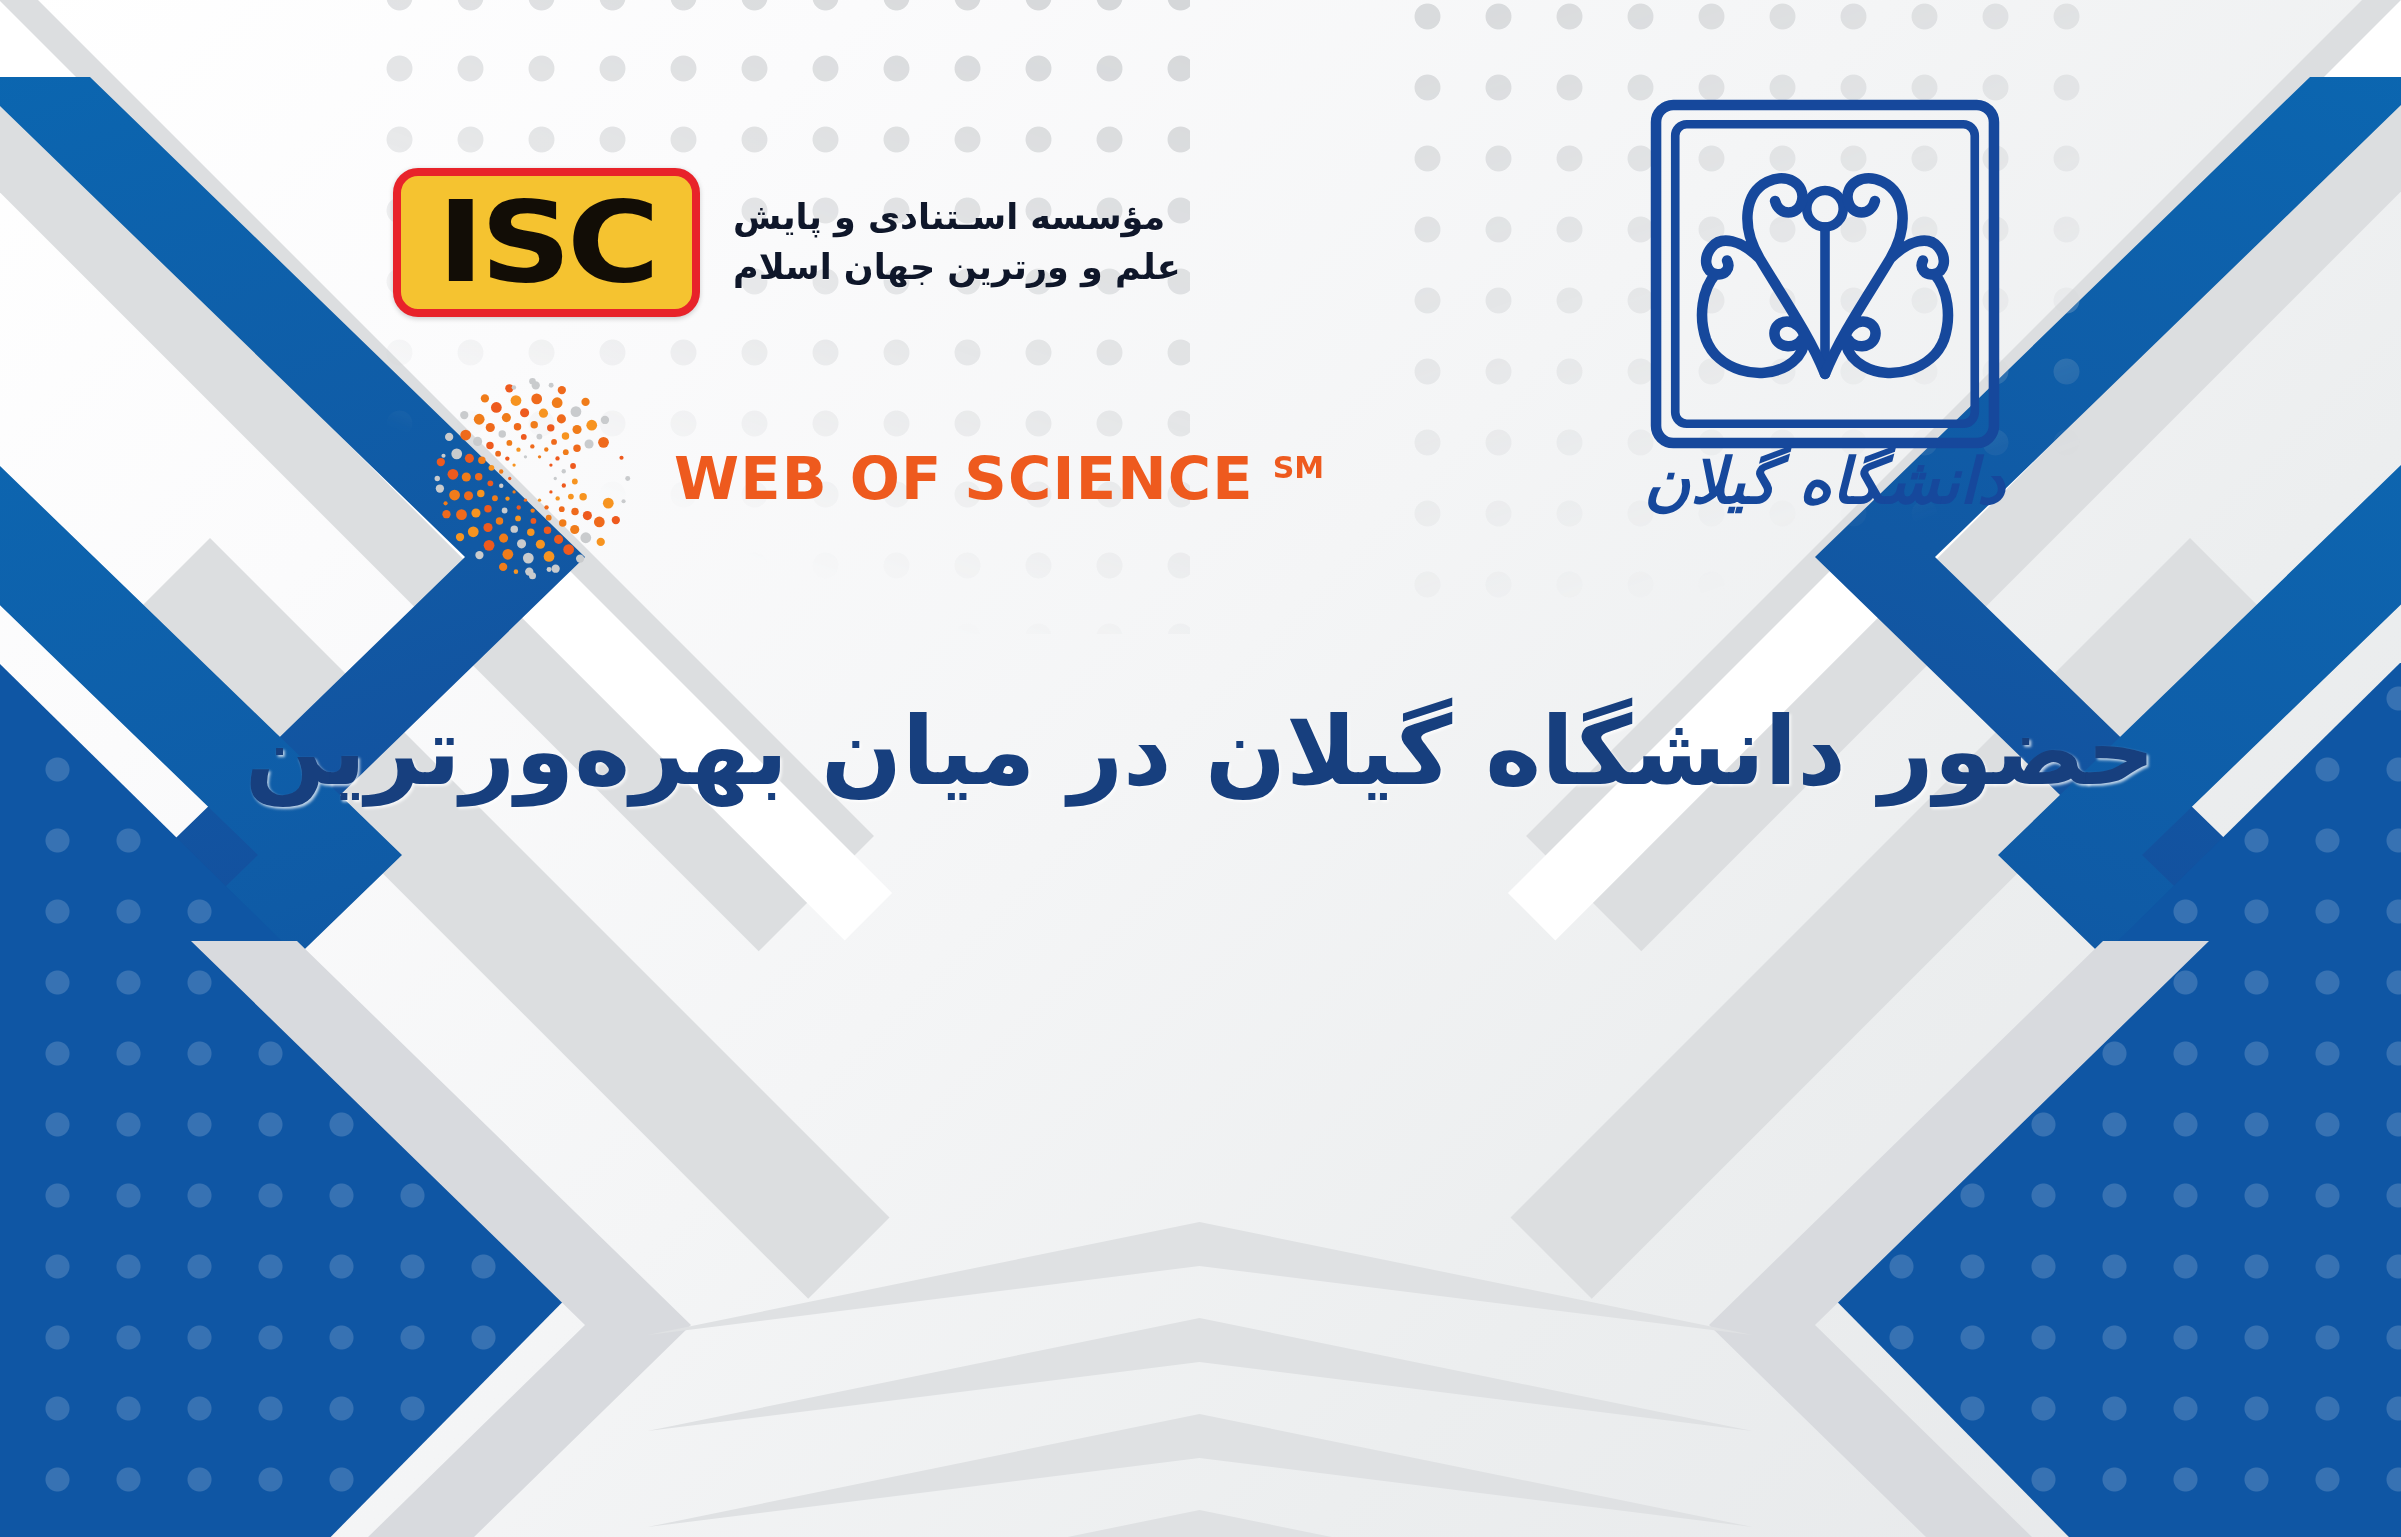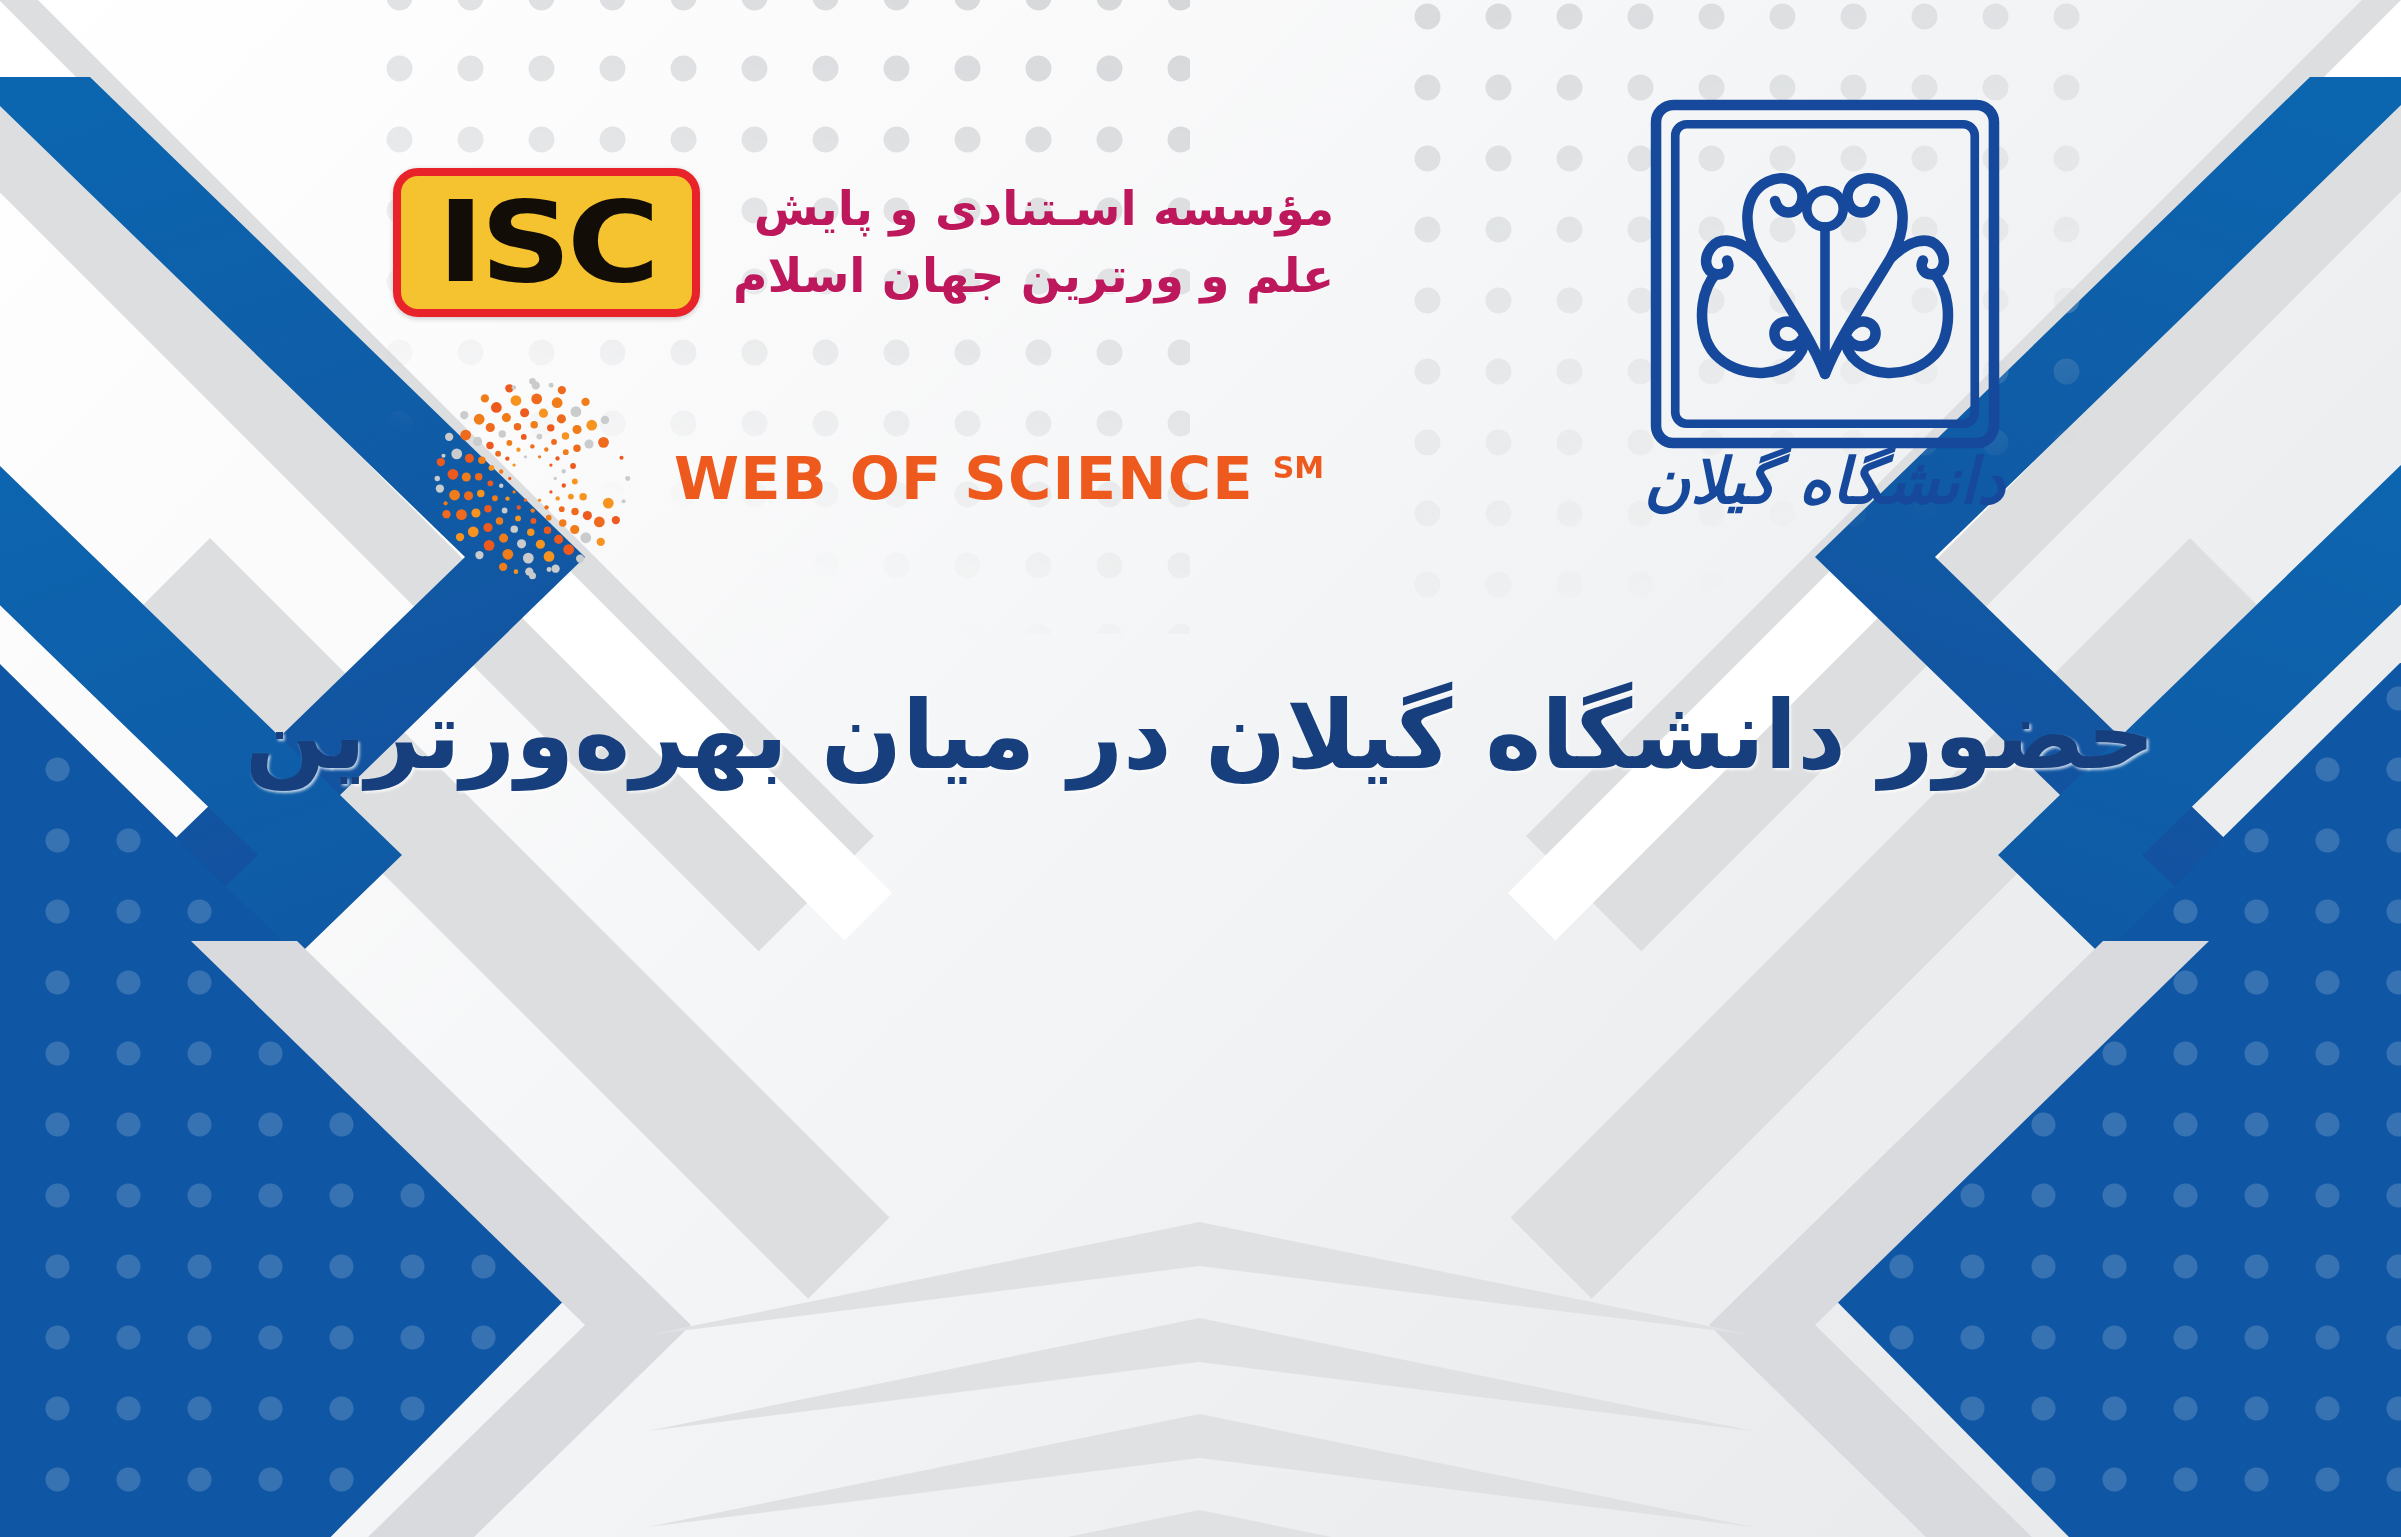--- a/index.html
+++ b/index.html
@@ -164,25 +164,25 @@
   
   .content{ position:absolute; inset:0; }
 
   
   .isc-lockup{
     position:absolute; left:394px; top:168px;
     display:flex; align-items:center; gap:33px;
     direction:rtl;
   }
   .isc-words{
-    text-align:right;
-    color:#be185d;
+    text-align:left;
+    color:#0f172a;
     font-weight:bold;
     line-height:1.42;
-    font-size:47px;
+    font-size:35px;
     letter-spacing:0px;
     white-space:nowrap;
   }
   .isc-words div{ text-shadow:0 1px 0 rgba(255,255,255,.6); }
 
   .isc-badge{
     width:307px; height:149px;
     background:#f5c330;
     border:8.6px solid #e8232a;
     border-radius:25px;
@@ -239,21 +239,21 @@
     color:#16489c;
     font-style:italic;
     letter-spacing:3.8px;
     direction:rtl;
   }
 
   
   .headline{
     position:absolute;
     left:0; right:0;
-    top:672px;
+    top:688px;
     text-align:center;
     direction:rtl;
   }
   .headline .line{
     font-family:"DejaVu Sans","Liberation Sans",sans-serif;
     font-weight:bold;
     font-size:95px;
     line-height:1.34;
     color:#173f7e;
     text-shadow:1.9px 1.9px 2.9px rgba(255,255,255,.75);

